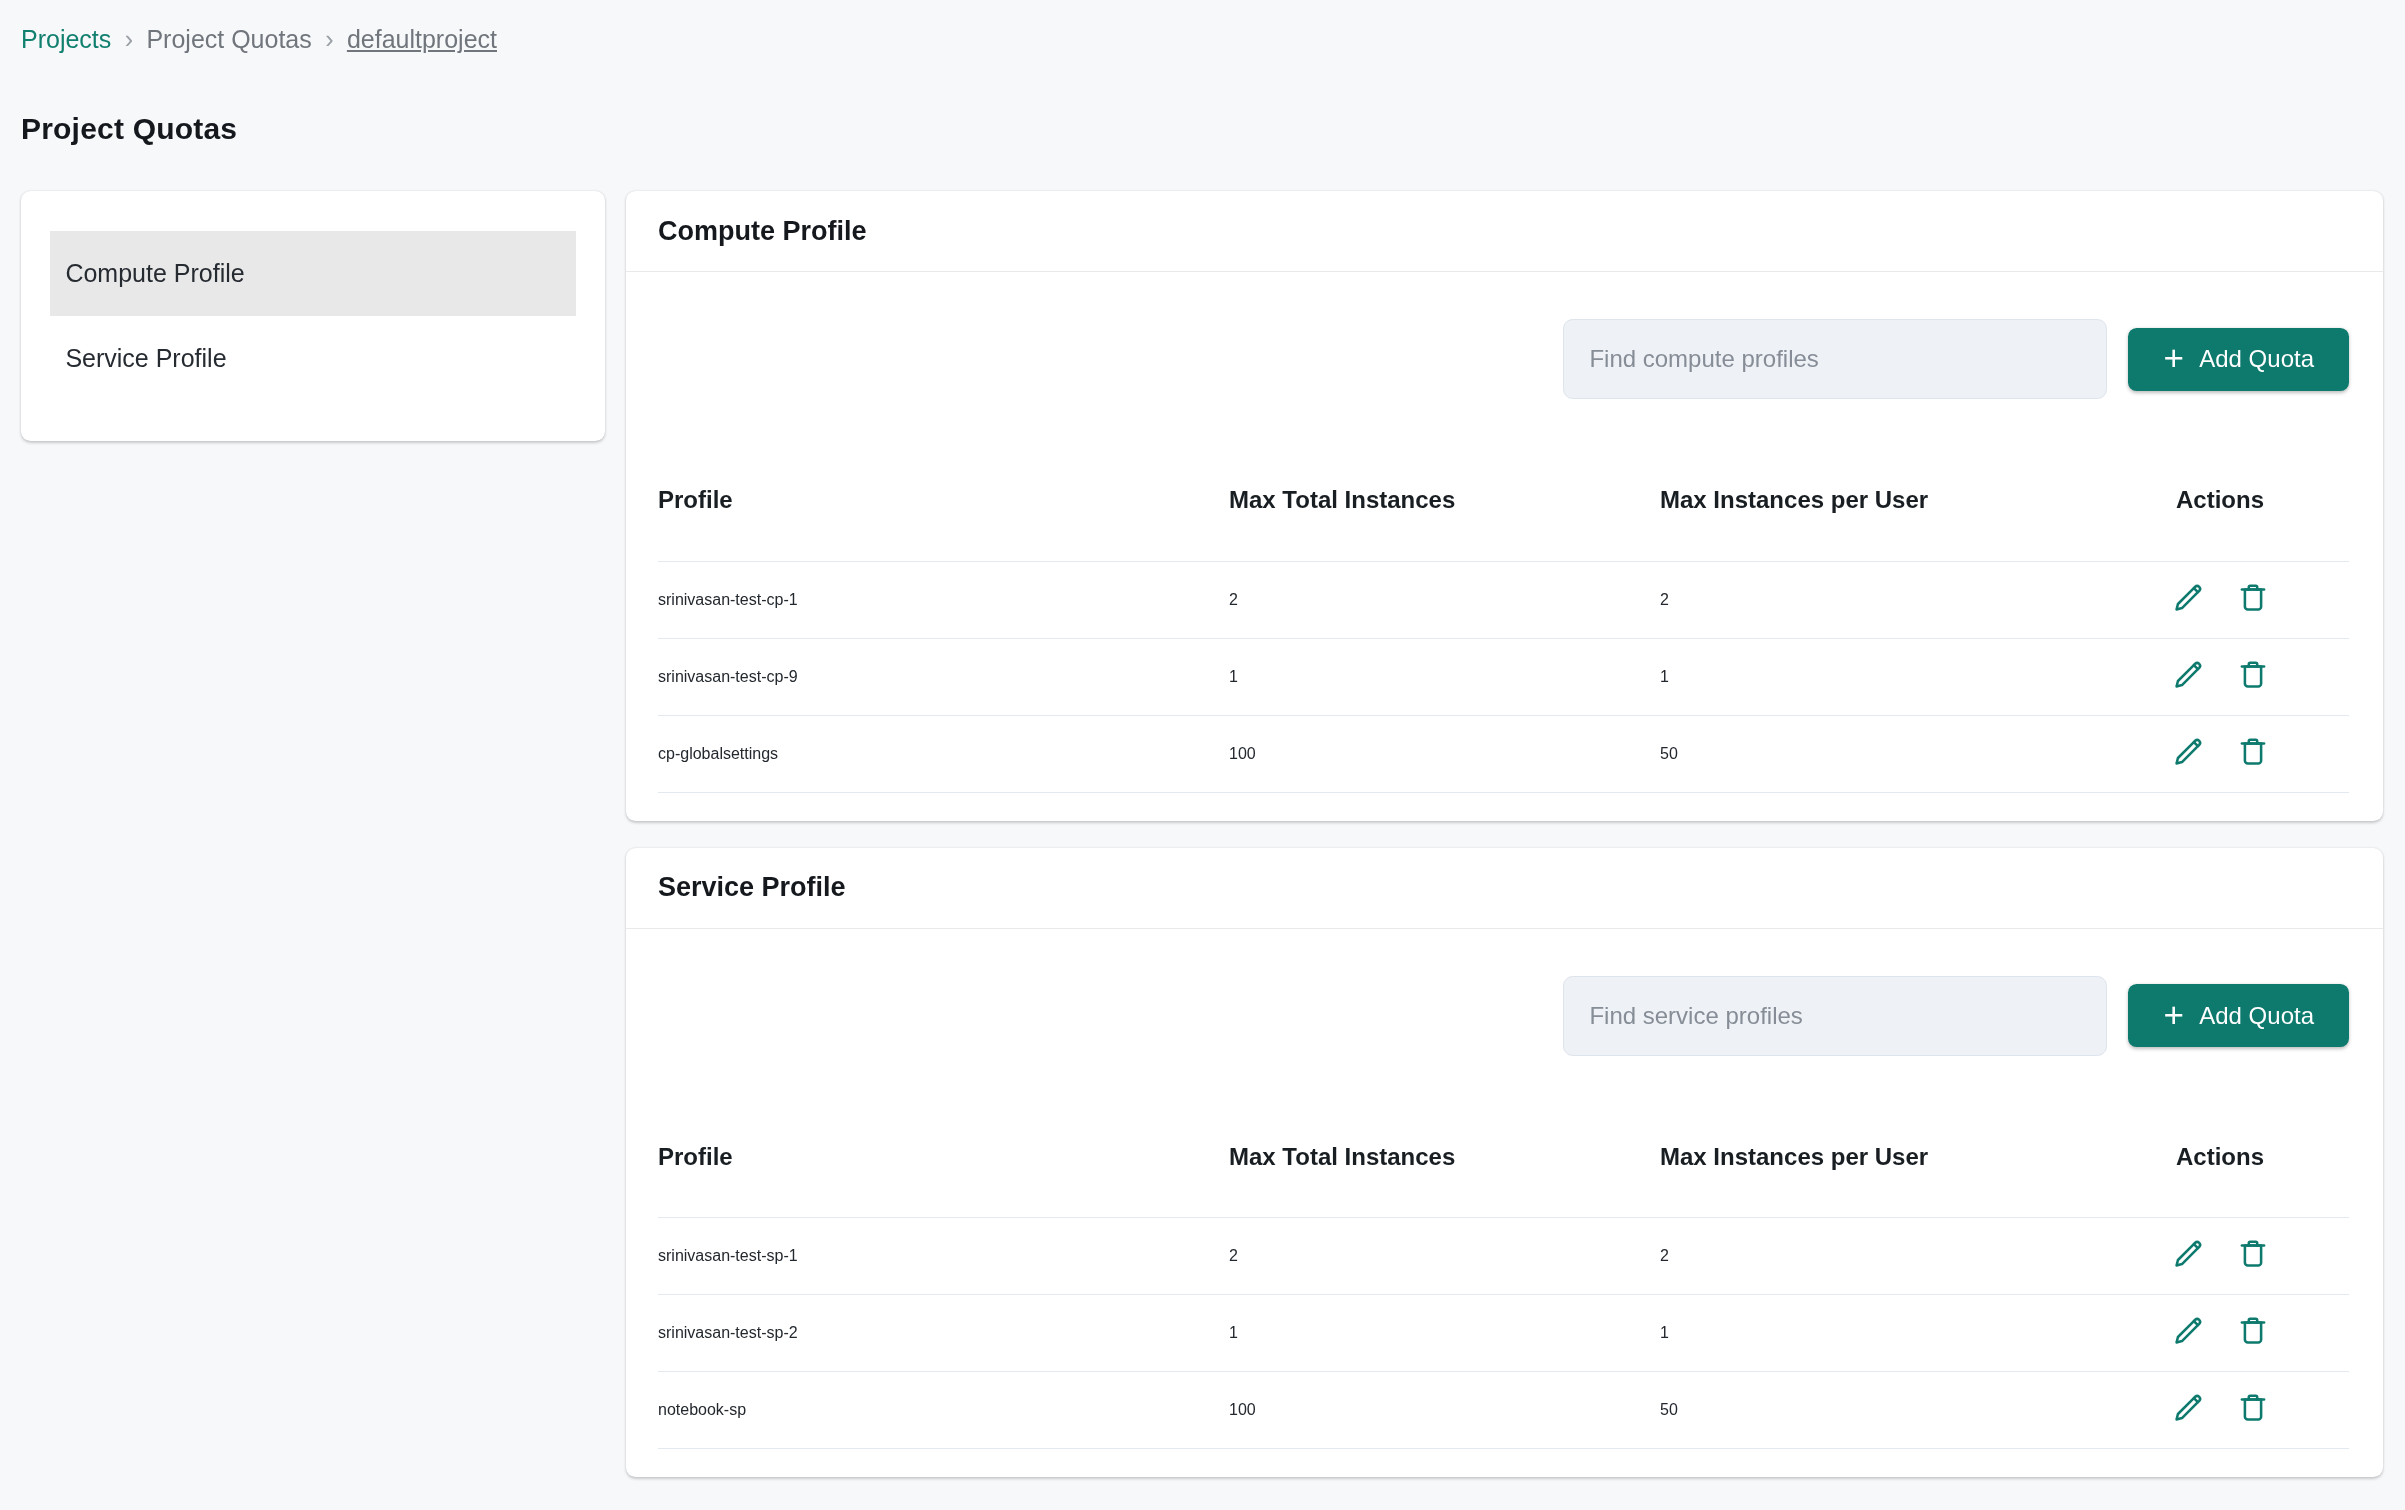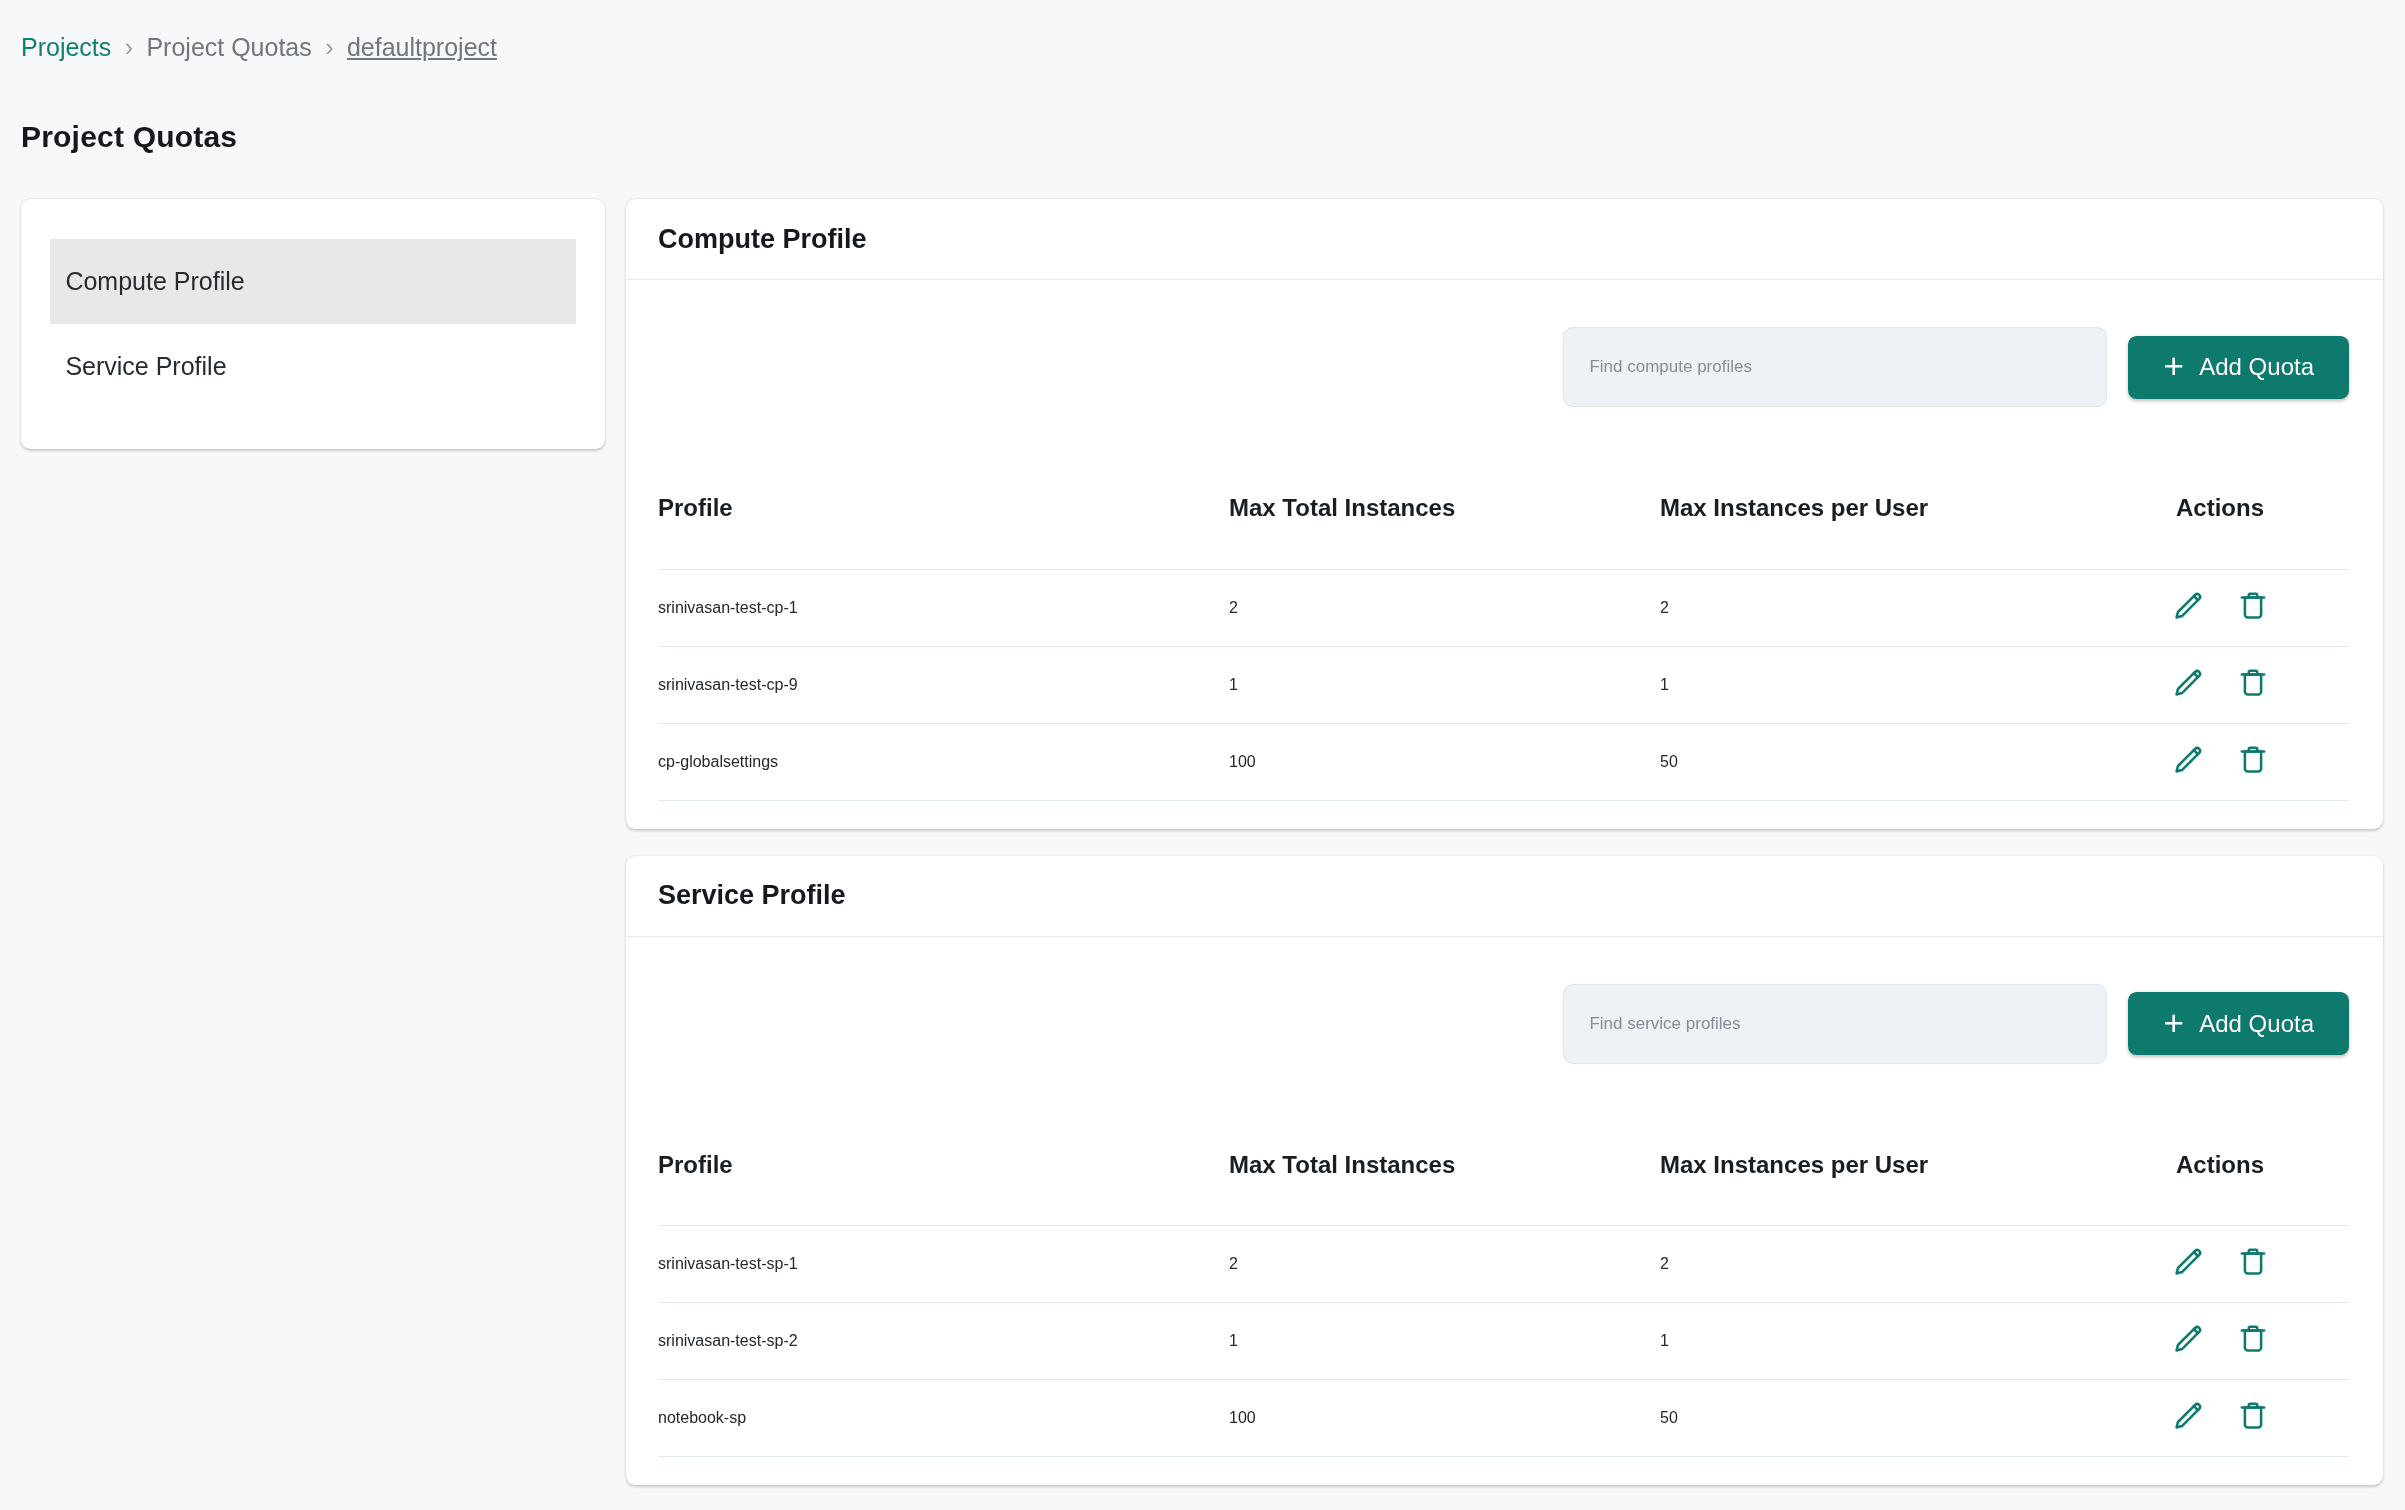--- a/index.html
+++ b/index.html
@@ -17,21 +17,21 @@
     --sep-color:#9AA0A6;
   }
   *{box-sizing:border-box;}
   html,body{margin:0;padding:0;}
   body{
     width:2406px;height:1510px;overflow:hidden;
     background:var(--page-bg);
     font-family:"Liberation Sans","DejaVu Sans",sans-serif;
     -webkit-font-smoothing:antialiased;
   }
-  .page{padding:29px 23px 0 21px;}
+  .page{padding:21px 23px 0 21px;}
 
   
   .breadcrumb{display:flex;align-items:center;gap:13.4px;font-size:25px;line-height:37px;}
   .crumb{color:var(--text-muted);text-decoration:none;}
   .crumb.link{color:var(--link);cursor:pointer;}
   .crumb.current{color:var(--text-muted);text-decoration:underline;}
   .sep{color:var(--sep-color);font-size:25px;line-height:37px;}
 
   
   .page-title{margin:54px 0 0;font-size:30px;font-weight:700;color:var(--text-dark);letter-spacing:0.2px;}
@@ -59,21 +59,21 @@
     height:81px;padding:0 32px;display:flex;align-items:center;
     border-bottom:1px solid var(--header-divider);
   }
   .card-title{margin:0;font-size:27px;font-weight:700;color:var(--text-dark);}
   .card-body{padding:0 34px 28px 32px;}
 
   
   .toolbar{margin-top:47px;display:flex;justify-content:flex-end;align-items:center;gap:21px;}
   .search{
     width:544px;height:80px;border-radius:9.6px;border:1px solid var(--input-border);
-    background:var(--input-bg);padding:0 25px;font-size:17px;color:#6d28d9;
+    background:var(--input-bg);padding:0 25px;font-size:24px;color:#6d28d9;
     font-family:inherit;outline:none;
   }
   .search::placeholder{color:#868D96;}
   .add-btn{
     height:63px;padding:0 35px;border:none;border-radius:8.6px;cursor:pointer;
     background:var(--accent);color:#fff;font-family:inherit;font-size:24px;
     display:flex;align-items:center;gap:15.4px;
     box-shadow:0 1.9px 3.8px rgba(0,0,0,.25);
   }
   .plus{font-size:35px;font-weight:300;line-height:1;margin-top:-2.9px;}

